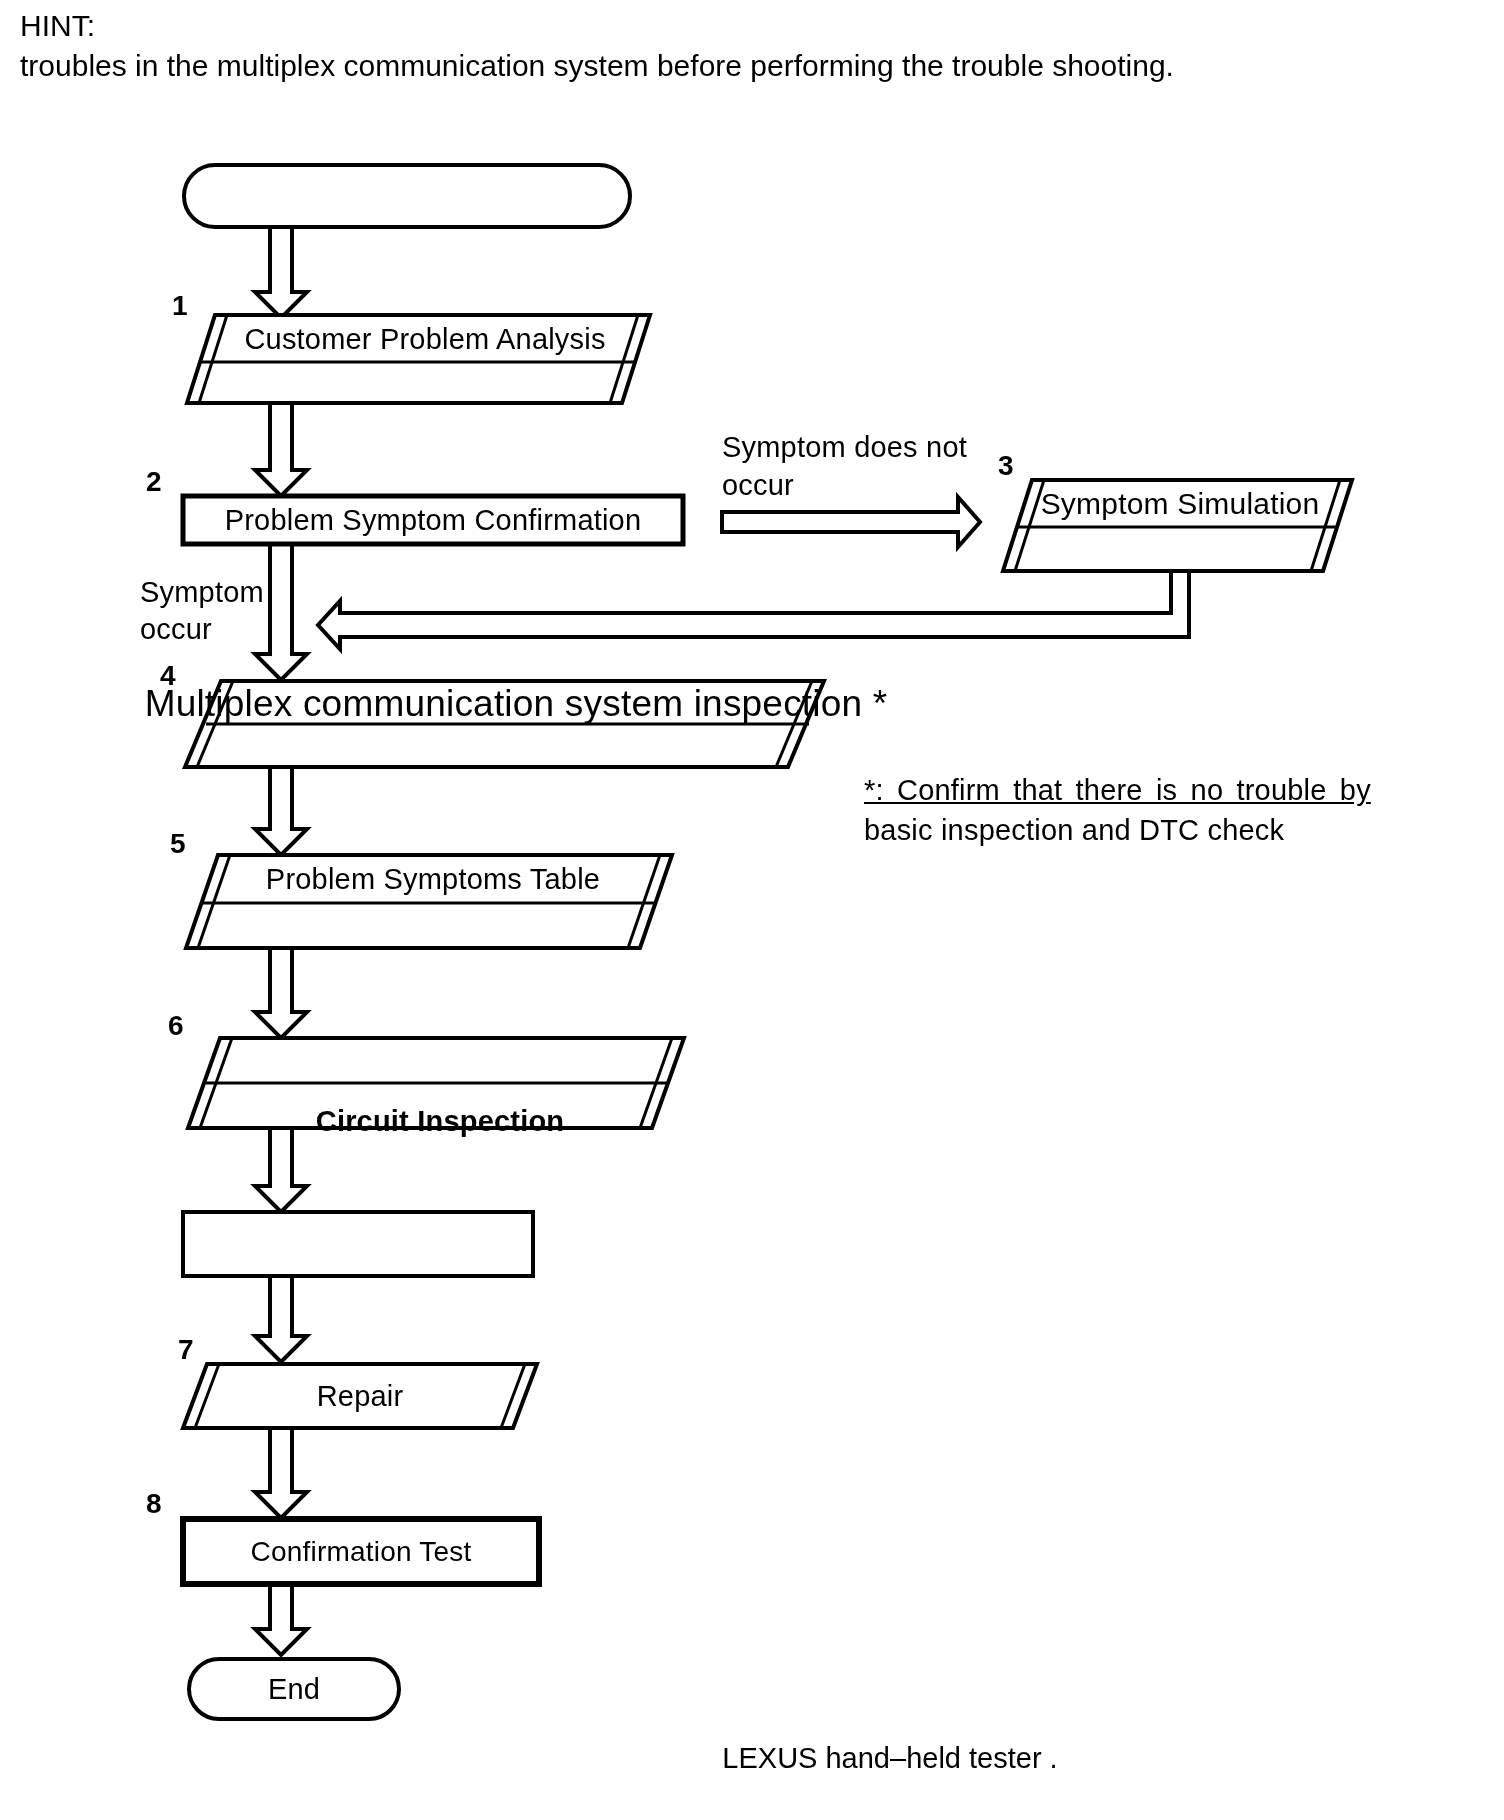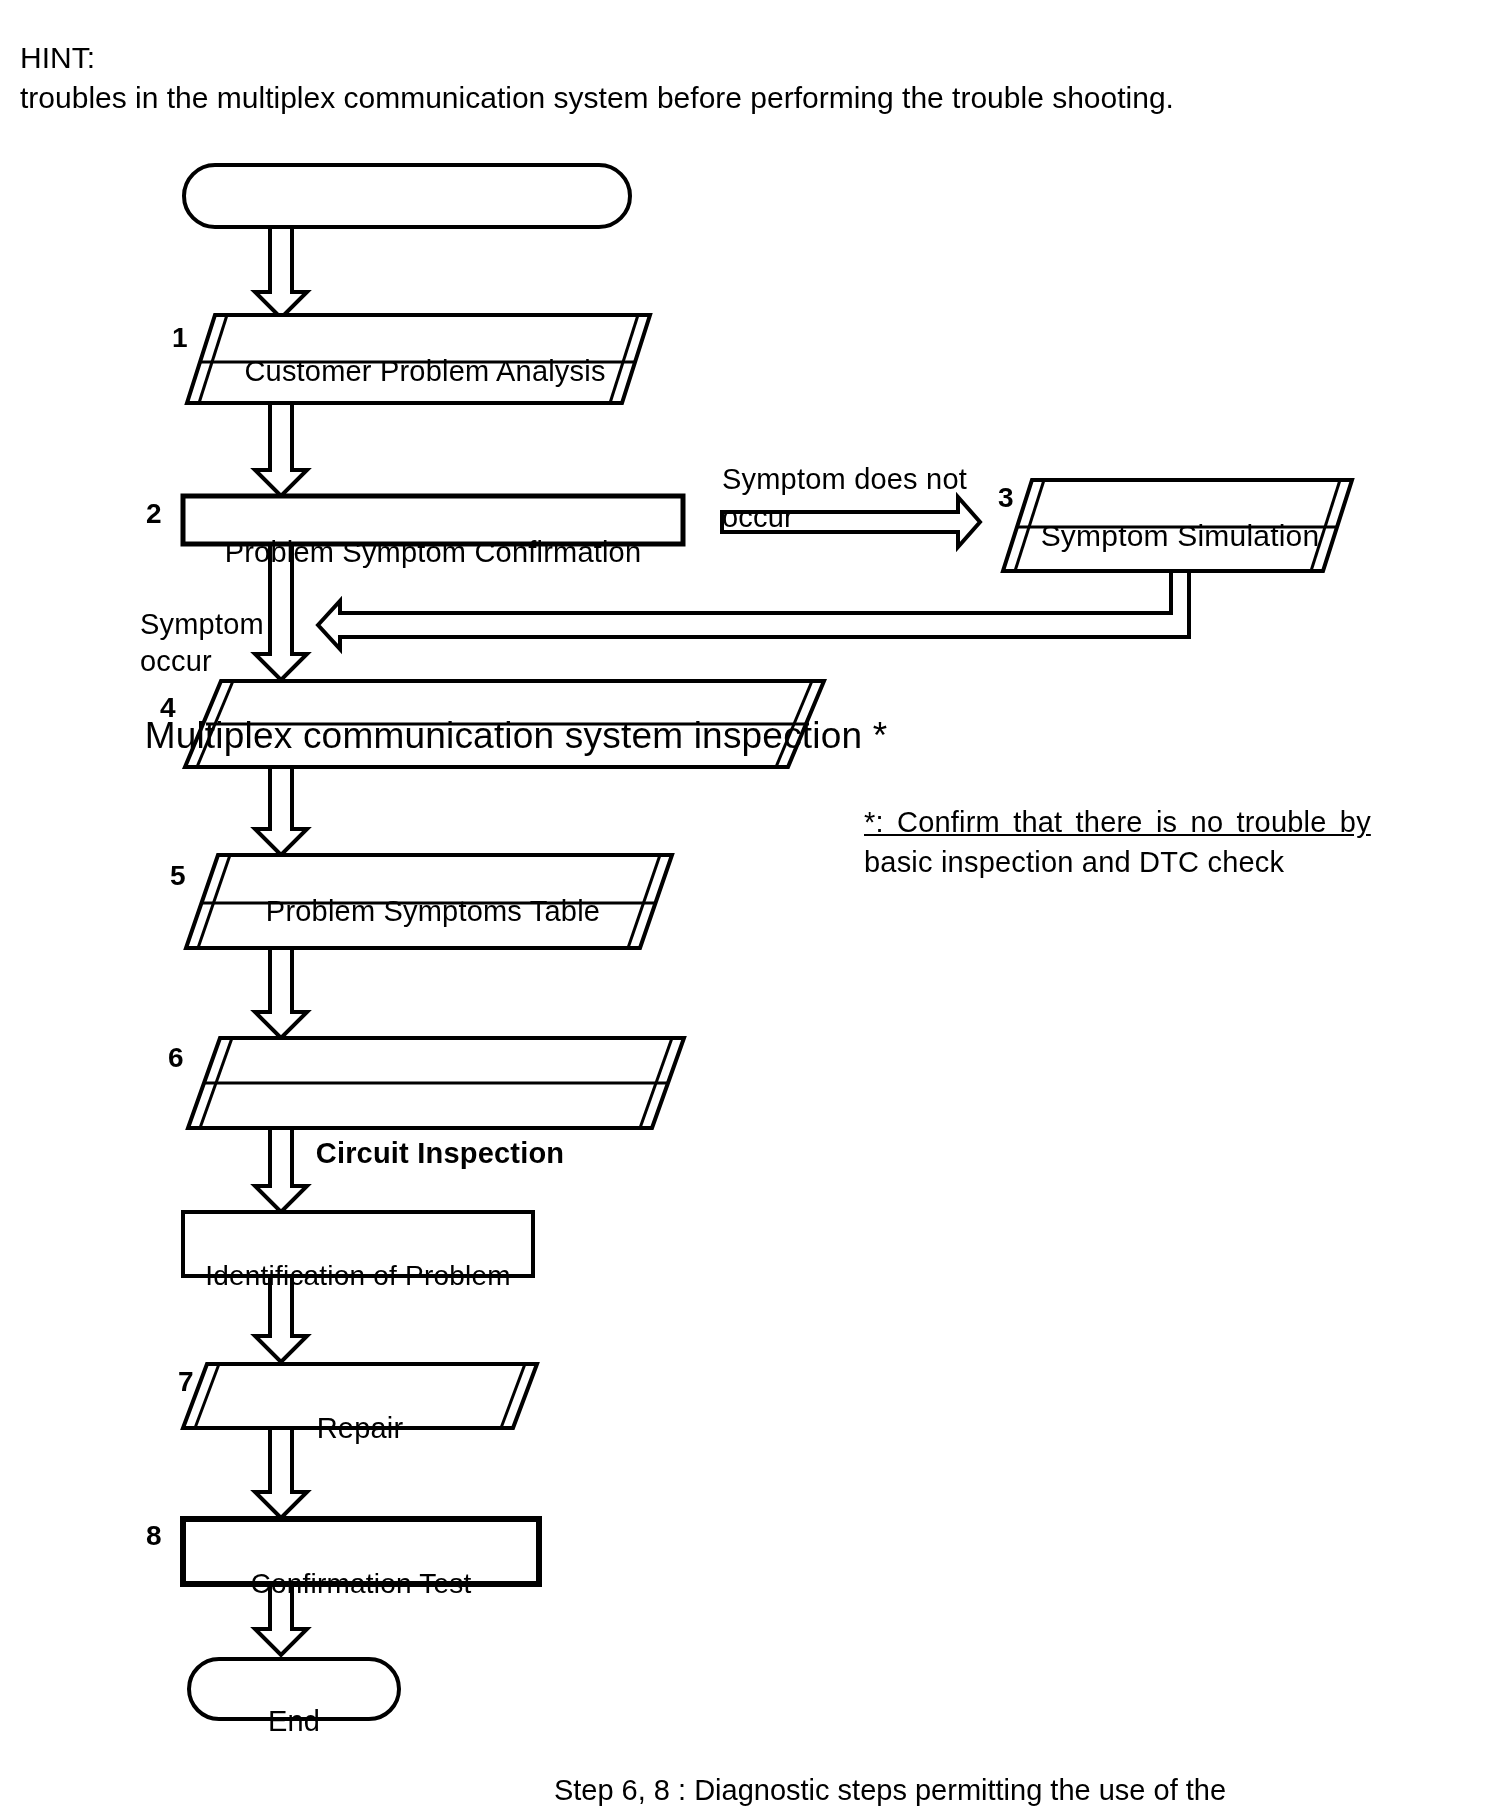--- a/index.html
+++ b/index.html
@@ -1,20 +1,20 @@
 <!DOCTYPE html>
 <html><head>
 <meta charset="utf-8">
 <style>
   html,body{margin:0;padding:0;background:#fff;}
   #page{
     position:relative;width:1504px;height:1820px;background:#fff;
     font-family:"Liberation Sans", sans-serif;color:#000;overflow:hidden;
   }
-  .abs{position:absolute;margin-top:32px;}
+  .abs{position:absolute;}
   .center{display:flex;align-items:center;justify-content:center;text-align:center;}
   .lbl{font-size:29px;letter-spacing:0.2px;white-space:nowrap;}
   .num{font-size:28px;font-weight:bold;}
   .hint{font-size:30px;line-height:40px;}
   svg{position:absolute;left:0;top:0;}
   .shape{fill:#fff;stroke:#000;stroke-width:4;}
   .thick{stroke-width:5;}
   .xthick{stroke-width:6;}
   .inner{fill:none;stroke:#000;stroke-width:3;}
 </style>
@@ -121,37 +121,35 @@
   <div class="abs num" style="left:168px;top:1010px;">6</div>
   <div class="abs num" style="left:178px;top:1334px;">7</div>
   <div class="abs num" style="left:146px;top:1488px;">8</div>
 
   <div class="abs center lbl" style="left:215px;top:317px;width:420px;height:45px;">Customer Problem Analysis</div>
   <div class="abs center lbl" style="left:183px;top:496px;width:500px;height:48px;">Problem Symptom Confirmation</div>
   <div class="abs center lbl" style="left:1020px;top:482px;width:320px;height:44px;font-size:30px;">Symptom Simulation</div>
   <div class="abs center lbl" style="left:221px;top:683px;width:590px;height:41px;font-size:37px;">Multiplex communication system inspection *</div>
   <div class="abs center lbl" style="left:218px;top:857px;width:430px;height:45px;">Problem Symptoms Table</div>
   <div class="abs center lbl" style="left:220px;top:1100px;width:440px;height:42px;font-weight:bold;">Circuit Inspection</div>
-  <div class="abs center lbl" style="left:183px;top:1212px;width:350px;height:64px;font-size:28px;">Identification of Problem</div>
   <div class="abs center lbl" style="left:183px;top:1364px;width:354px;height:64px;">Repair</div>
   <div class="abs center lbl" style="left:183px;top:1519px;width:356px;height:65px;font-size:28px;">Confirmation Test</div>
   <div class="abs center lbl" style="left:189px;top:1659px;width:210px;height:60px;">End</div>
 
   <div class="abs lbl" style="left:722px;top:428px;line-height:38px;">
     <div>Symptom does not</div>
     <div>occur</div>
   </div>
   <div class="abs lbl" style="left:140px;top:574px;line-height:37px;">
     <div>Symptom</div>
     <div>occur</div>
   </div>
 
   <div class="abs lbl" style="left:864px;top:770px;line-height:40px;font-size:29px;">
     <div style="word-spacing:5px;text-decoration:underline;">*: Confirm that there is no trouble by</div>
     <div>basic inspection and DTC check</div>
   </div>
 
   <div class="abs" style="left:500px;top:1736px;width:780px;text-align:center;font-size:29px;line-height:45px;">
-    <div>Step 6, 8 : Diagnostic steps permitting the use of the</div>
     <div>LEXUS hand–held tester .</div>
   </div>
 
 </div>
 
 </body></html>

